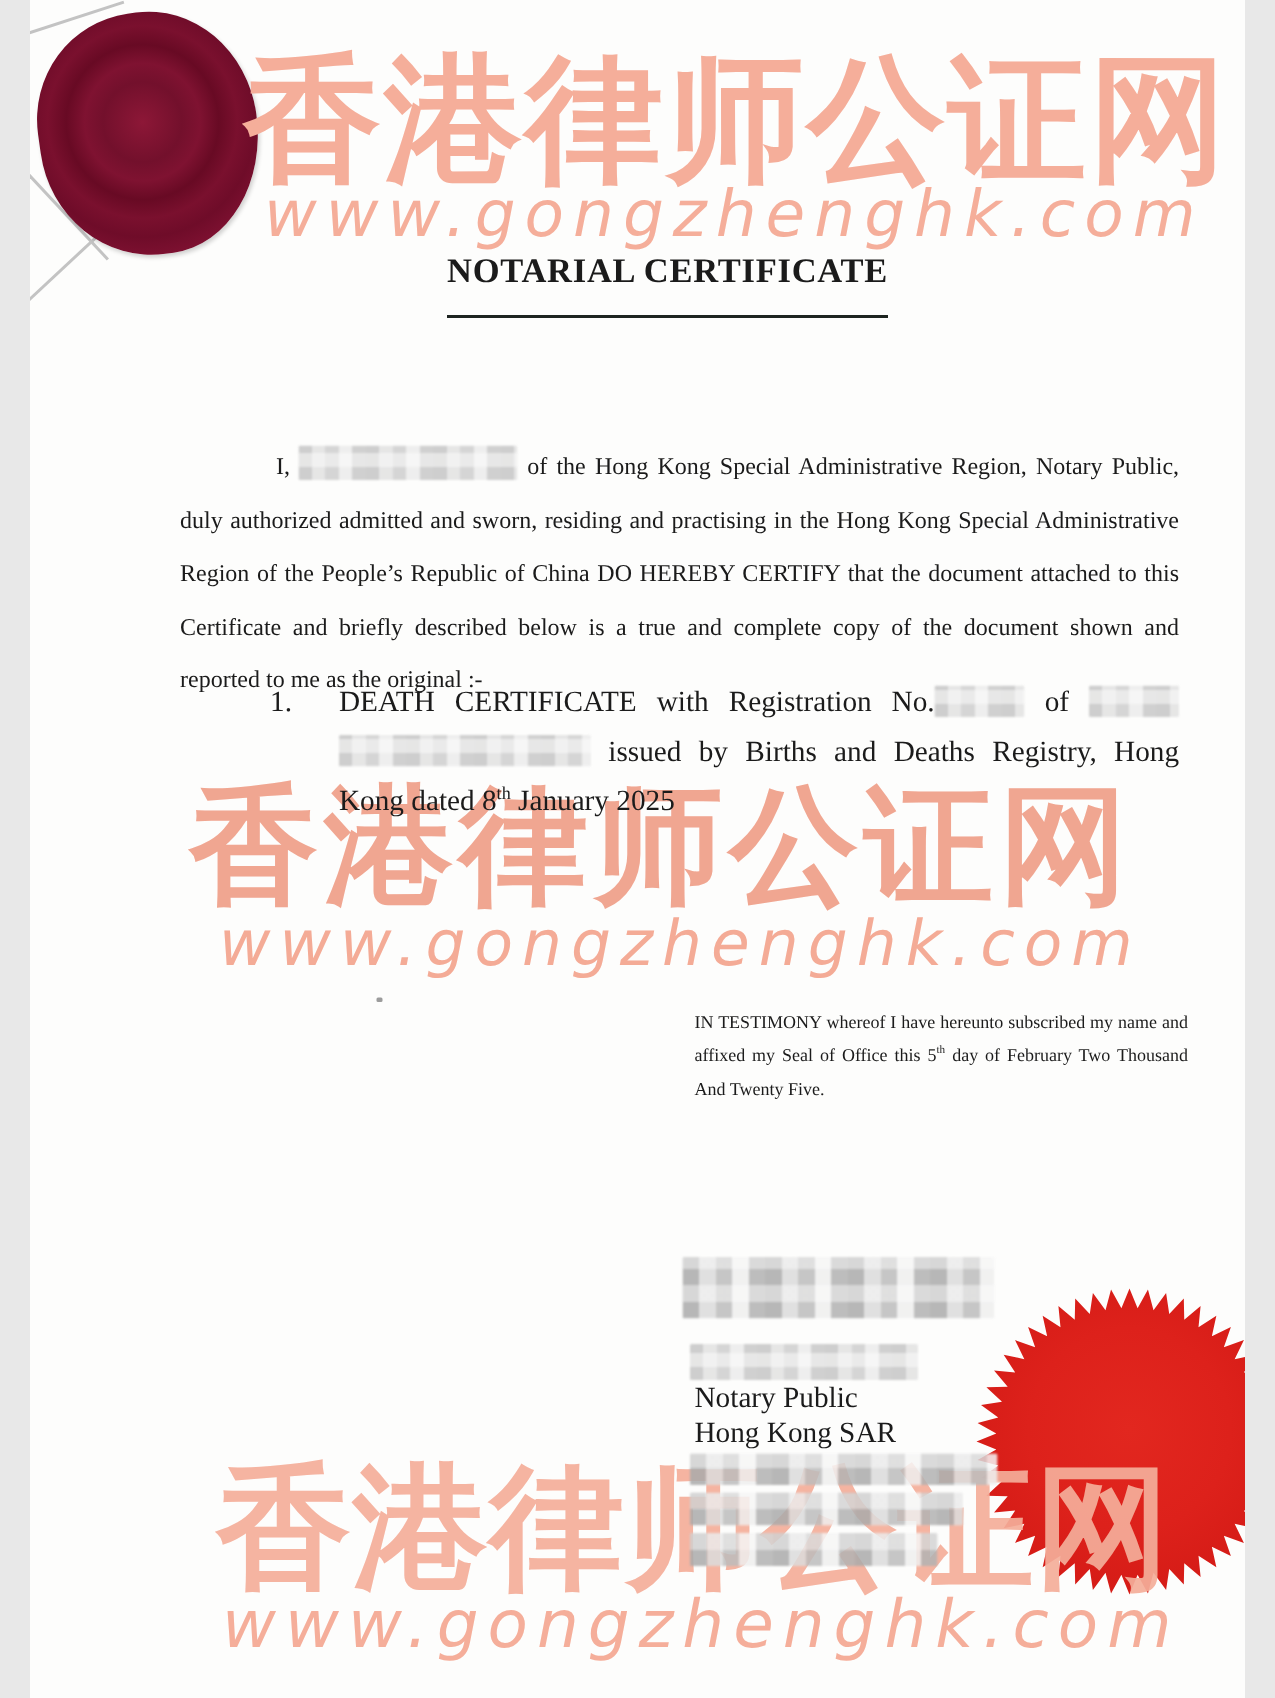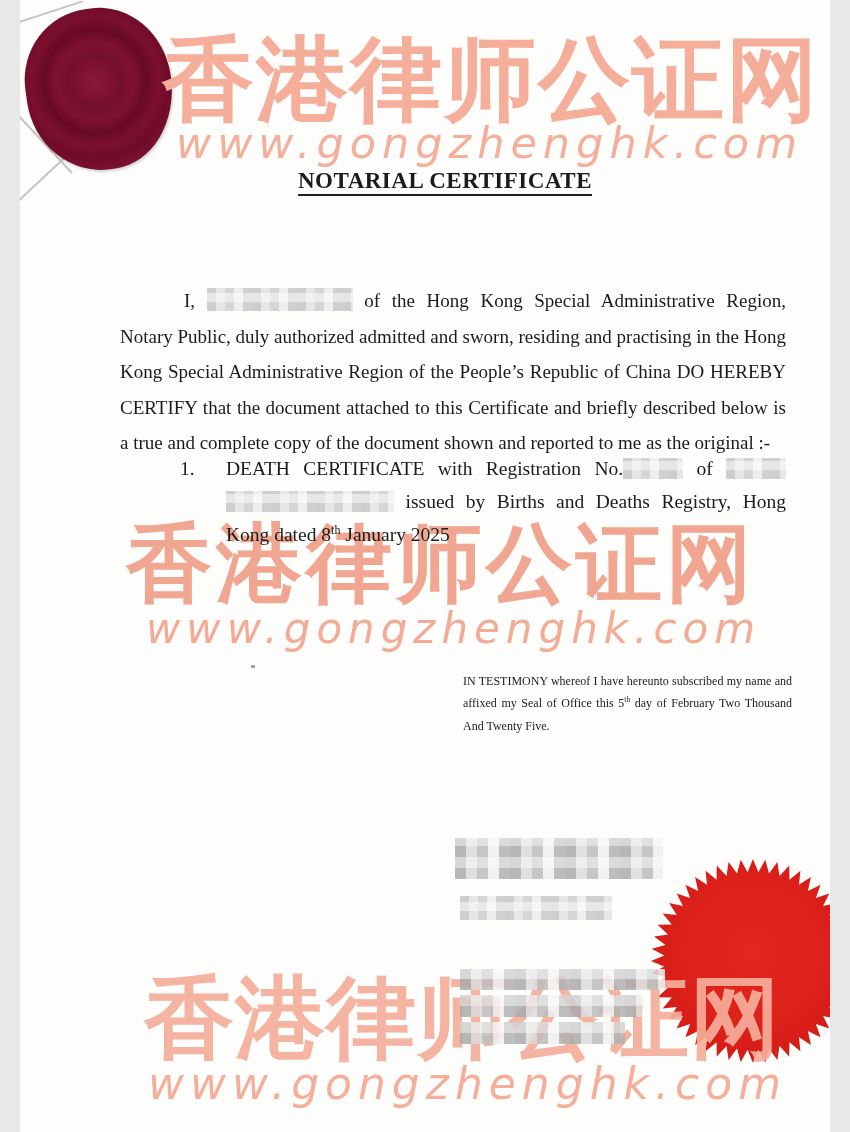--- a/index.html
+++ b/index.html
@@ -44,25 +44,25 @@
   .line-a{left:-4px;top:22px;width:70px;transform:rotate(-18deg);}
   .line-b{left:-4px;top:112px;width:82px;transform:rotate(47deg);}
   .line-c{left:-5px;top:203px;width:74px;transform:rotate(-43deg);}
   .red-seal{position:absolute;left:630px;top:858px;z-index:1;}
   
   .textlayer{position:absolute;z-index:3;}
   .doc-title{
     left:0;top:168px;width:850px;text-align:center;
     font-size:23px;font-weight:700;letter-spacing:.5px;
   }
-  .doc-title span{border-bottom:2.5px solid #1d2420;padding-bottom:1px;}
+  .doc-title span{border-bottom:2.5px solid #1d2420;padding-bottom:17px;}
   .salutation{left:214px;top:246px;font-size:19.5px;letter-spacing:.2px;}
   .opening{
-    left:100px;top:264px;width:666px;
-    font-size:19px;line-height:35.5px;text-align:justify;text-indent:64px;
+    left:100px;top:278px;width:666px;
+    font-size:16px;line-height:35.5px;text-align:justify;text-indent:64px;
   }
   .list-item{left:160px;top:452px;width:606px;font-size:19.5px;line-height:33px;}
   .list-num{position:absolute;left:0;top:0;}
   .list-text{margin-left:46px;text-align:justify;}
   .disclaimer{
     left:100px;top:552px;width:666px;
     font-size:19.5px;line-height:35px;text-align:justify;text-indent:48px;
   }
   .testimony{
     left:443px;top:670px;width:329px;
@@ -135,18 +135,22 @@
   </div>
 
 
   <div class="speck" style="left:231px;top:665px;width:4px;height:3px;"></div>
 
   <div class="textlayer testimony"><span>IN TESTIMONY whereof I have hereunto subscribed my name and affixed my Seal of Office this 5</span><sup>th</sup><span> day of February Two Thousand And Twenty Five.</span></div>
 
   <div class="mosaic dark abs" style="left:435px;top:838px;width:208px;height:41px;"></div>
   <div class="mosaic abs" style="left:440px;top:896px;width:152px;height:24px;"></div>
 
+  <div class="textlayer sig-role">
+    <div>Notary Public</div>
+    <div>Hong Kong SAR</div>
+  </div>
 
   <div class="mosaic dark abs" style="left:440px;top:969px;width:205px;height:21px;"></div>
   <div class="mosaic dark abs" style="left:440px;top:995px;width:182px;height:22px;"></div>
   <div class="mosaic dark abs" style="left:440px;top:1022px;width:165px;height:22px;"></div>
 
 </div>
 
 </body></html>

